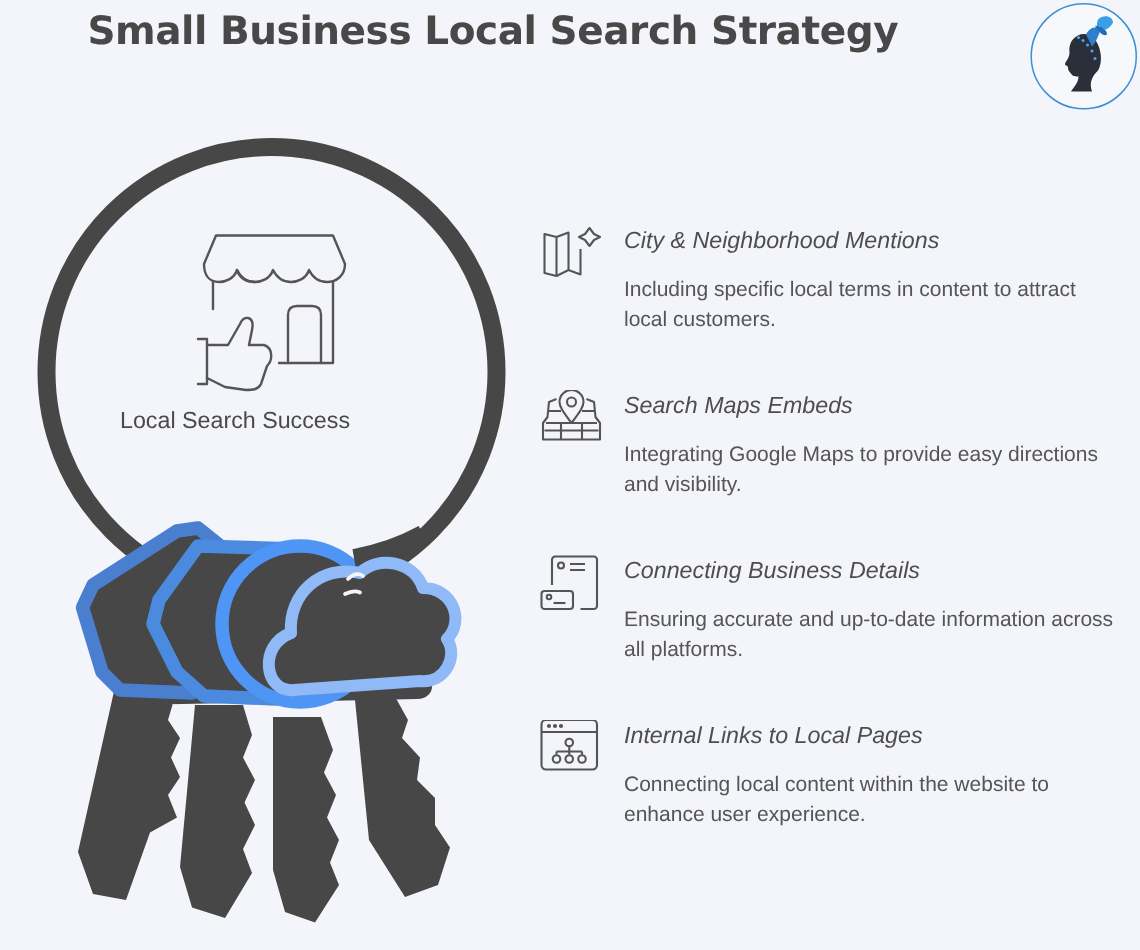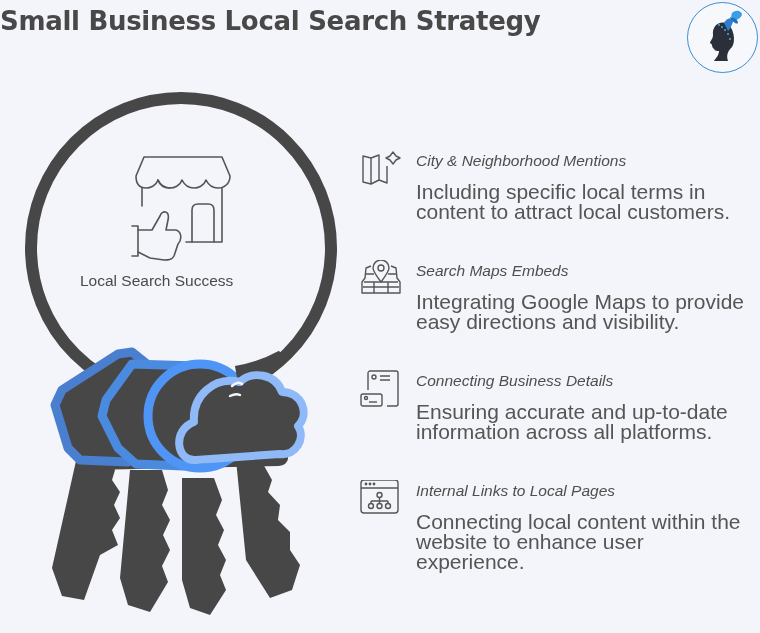--- a/index.html
+++ b/index.html
@@ -1,37 +1,37 @@
 <!DOCTYPE html>
 <html><head>
 <meta charset="utf-8">
 <style>
   html, body { margin:0; padding:0; }
   body {
     width:760px; height:633px; background:#f4f5fa; position:relative; overflow:hidden;
     font-family: "Liberation Sans", "DejaVu Sans", sans-serif; color:#4a4a4a;
   }
   .title {
-    position:absolute; left:0; width:657px; top:6px; text-align:left;
+    position:absolute; left:0; width:657px; top:6px; text-align:center;
     font-family: "DejaVu Sans", sans-serif; font-weight:bold; font-size:26px;
     color:#484848; letter-spacing:-0.3px;
   }
   .avatar {
     position:absolute; left:687px; top:2px; width:71px; height:71px; border-radius:50%;
     border:1.5px solid #3a8fd6; background:#f7f8fb; box-sizing:border-box; overflow:hidden;
   }
   .illustration { position:absolute; left:0; top:0; }
   .center-label {
     position:absolute; left:80px; width:203px; top:272px; 
     font-size:15.5px; color:#4a4a4a;
   }
   .item { position:absolute; left:360px; width:390px; }
   .item .icon { position:absolute; left:0; top:0; width:42px; height:42px; }
   .item .heading { position:absolute; left:56px; top:2px; font-size:15.5px; color:#4e4e4e; white-space:nowrap;font-style:italic; }
-  .item .desc { position:absolute; left:56px; top:32px; width:330px; font-size:21px; line-height:20px; color:#555; }
+  .item .desc { position:absolute; left:56px; top:32px; width:330px; font-size:14px; line-height:20px; color:#555; }
 </style>
 </head>
 <body>
 
 <div class="title">Small Business Local Search Strategy</div>
 
 <div class="avatar">
   <svg width="68" height="68" viewBox="0 0 68 68">
     <path d="M38 20 C30 18 24 24 25 32 C25 36 22 38 22 40 C23 41 24 41 24 42 C24 44 25 45 26 46 C27 48 29 48 31 48 C31 52 28 55 26 58 L40 58 C38 52 40 48 44 44 C48 38 46 24 38 20 Z" fill="#2a2f3a"></path>
     <path d="M36 20 C38 16 42 14 46 16 C44 22 42 26 40 28 Z" fill="#2f7fd0"></path>

